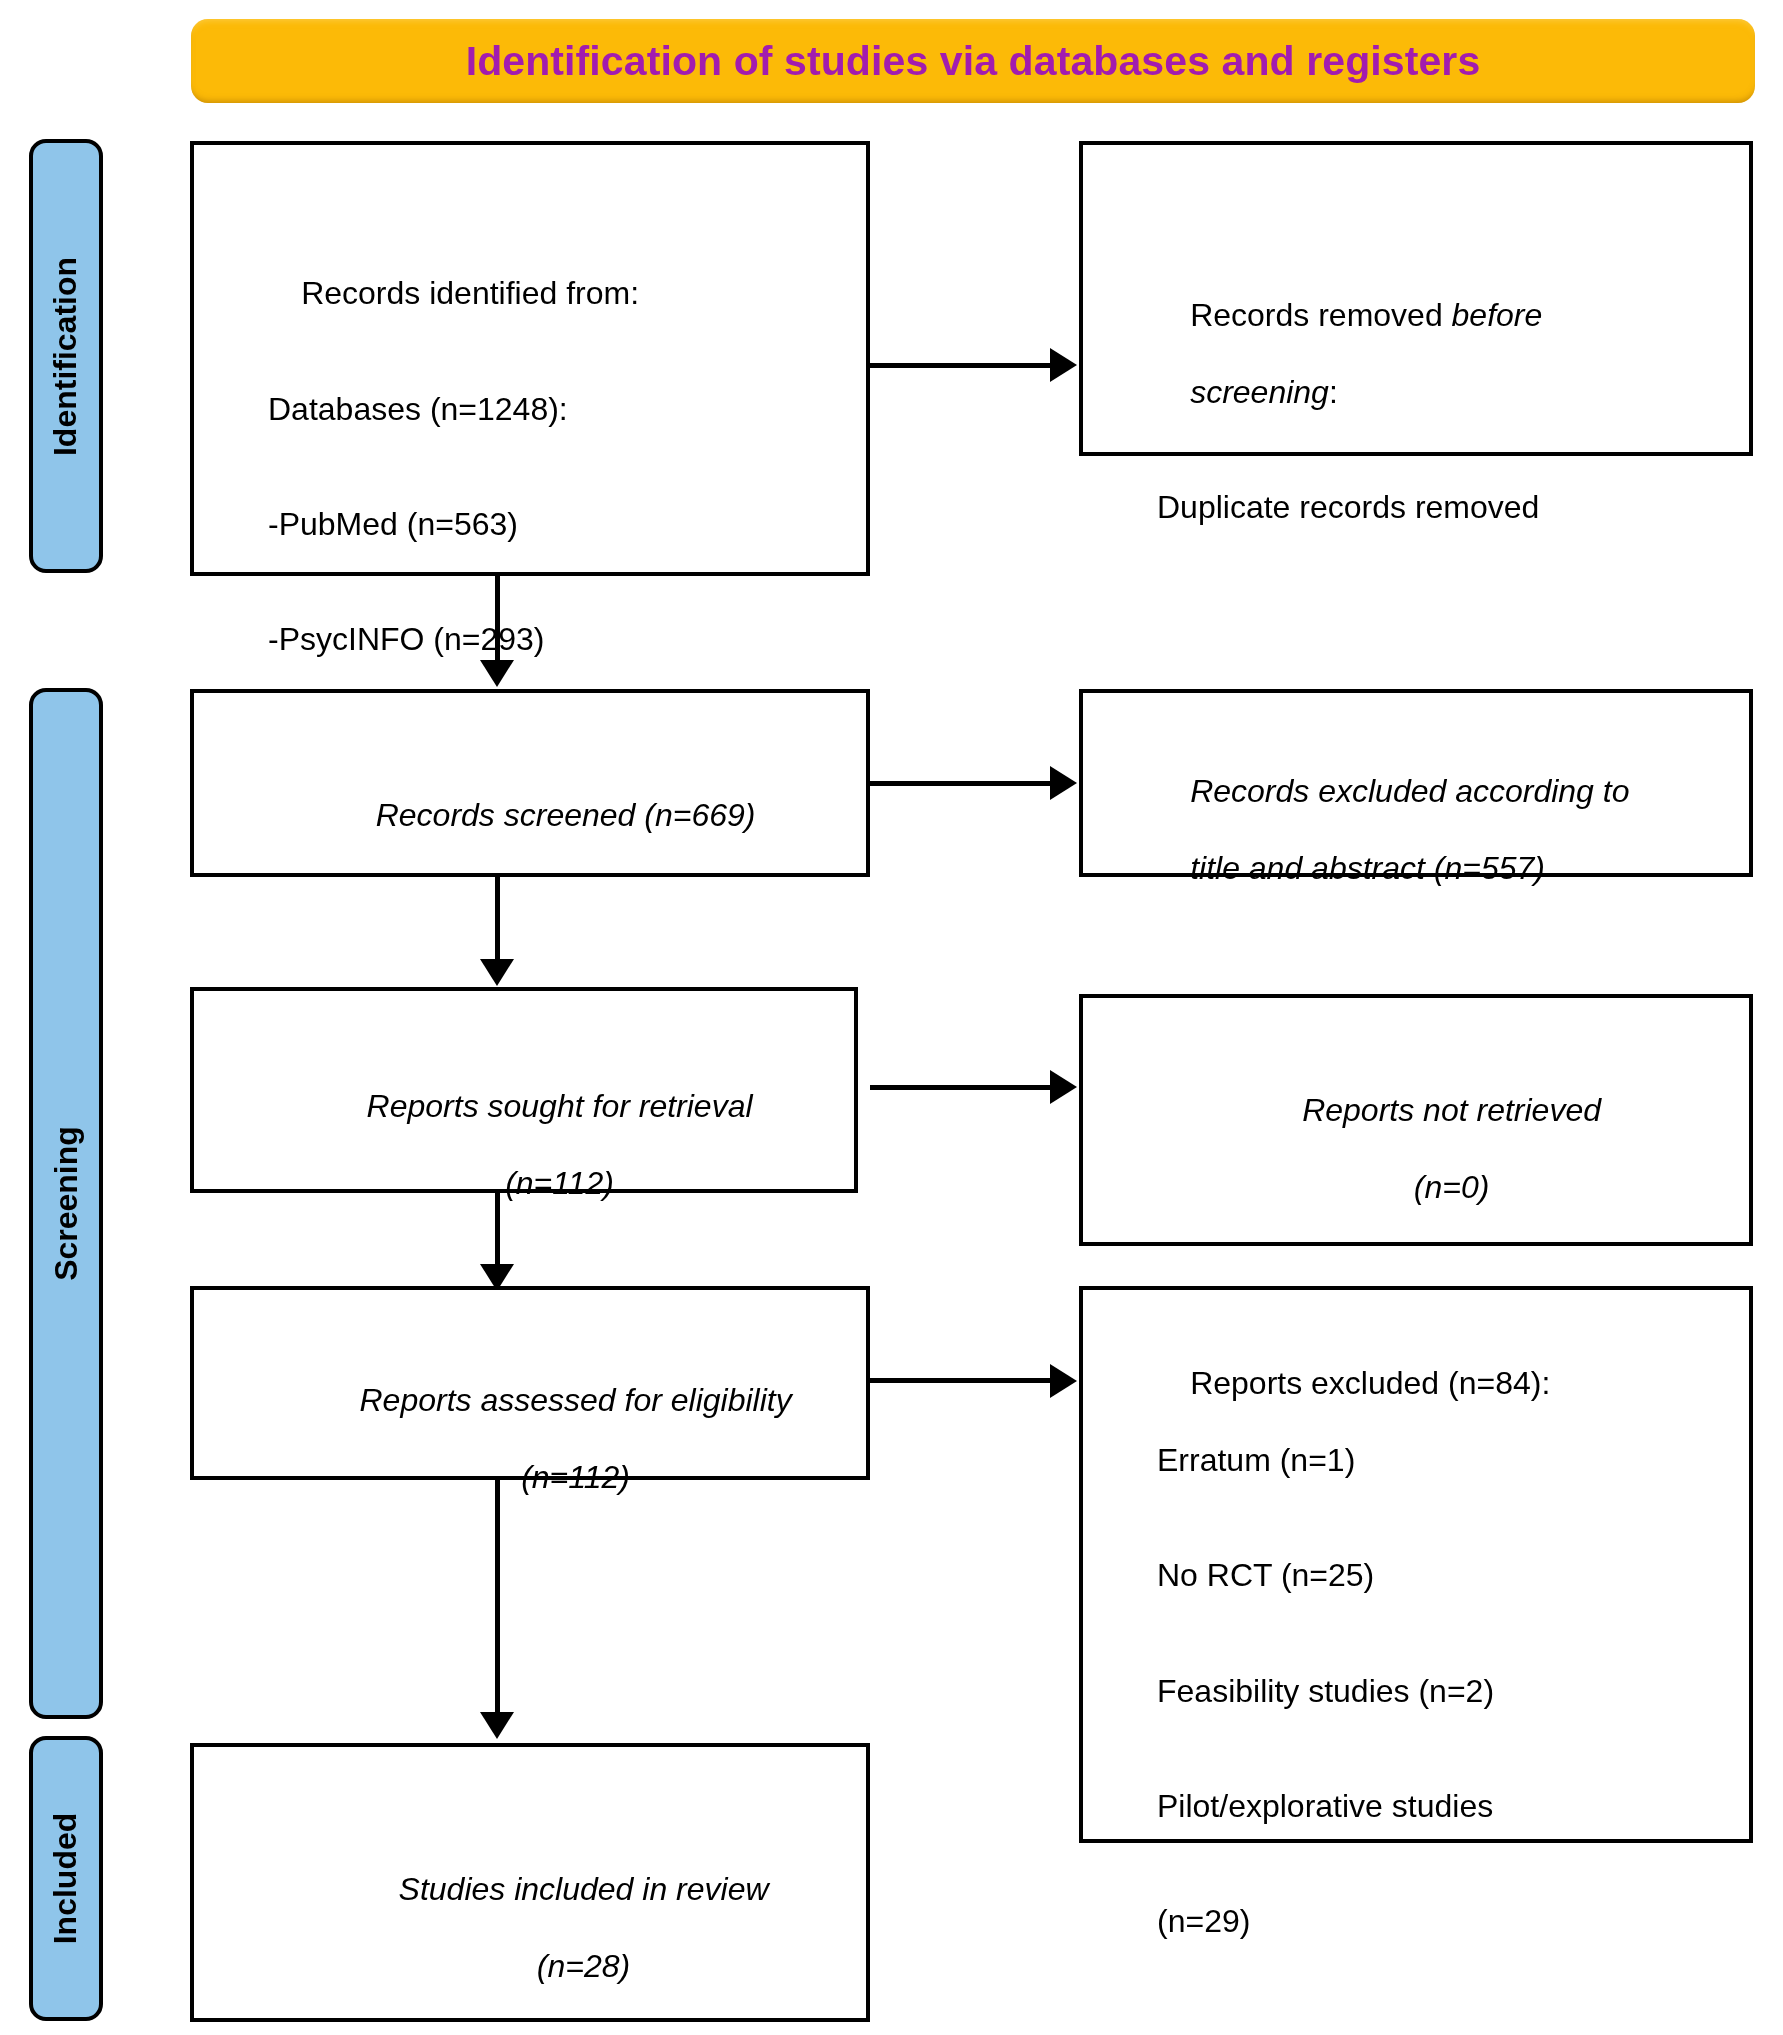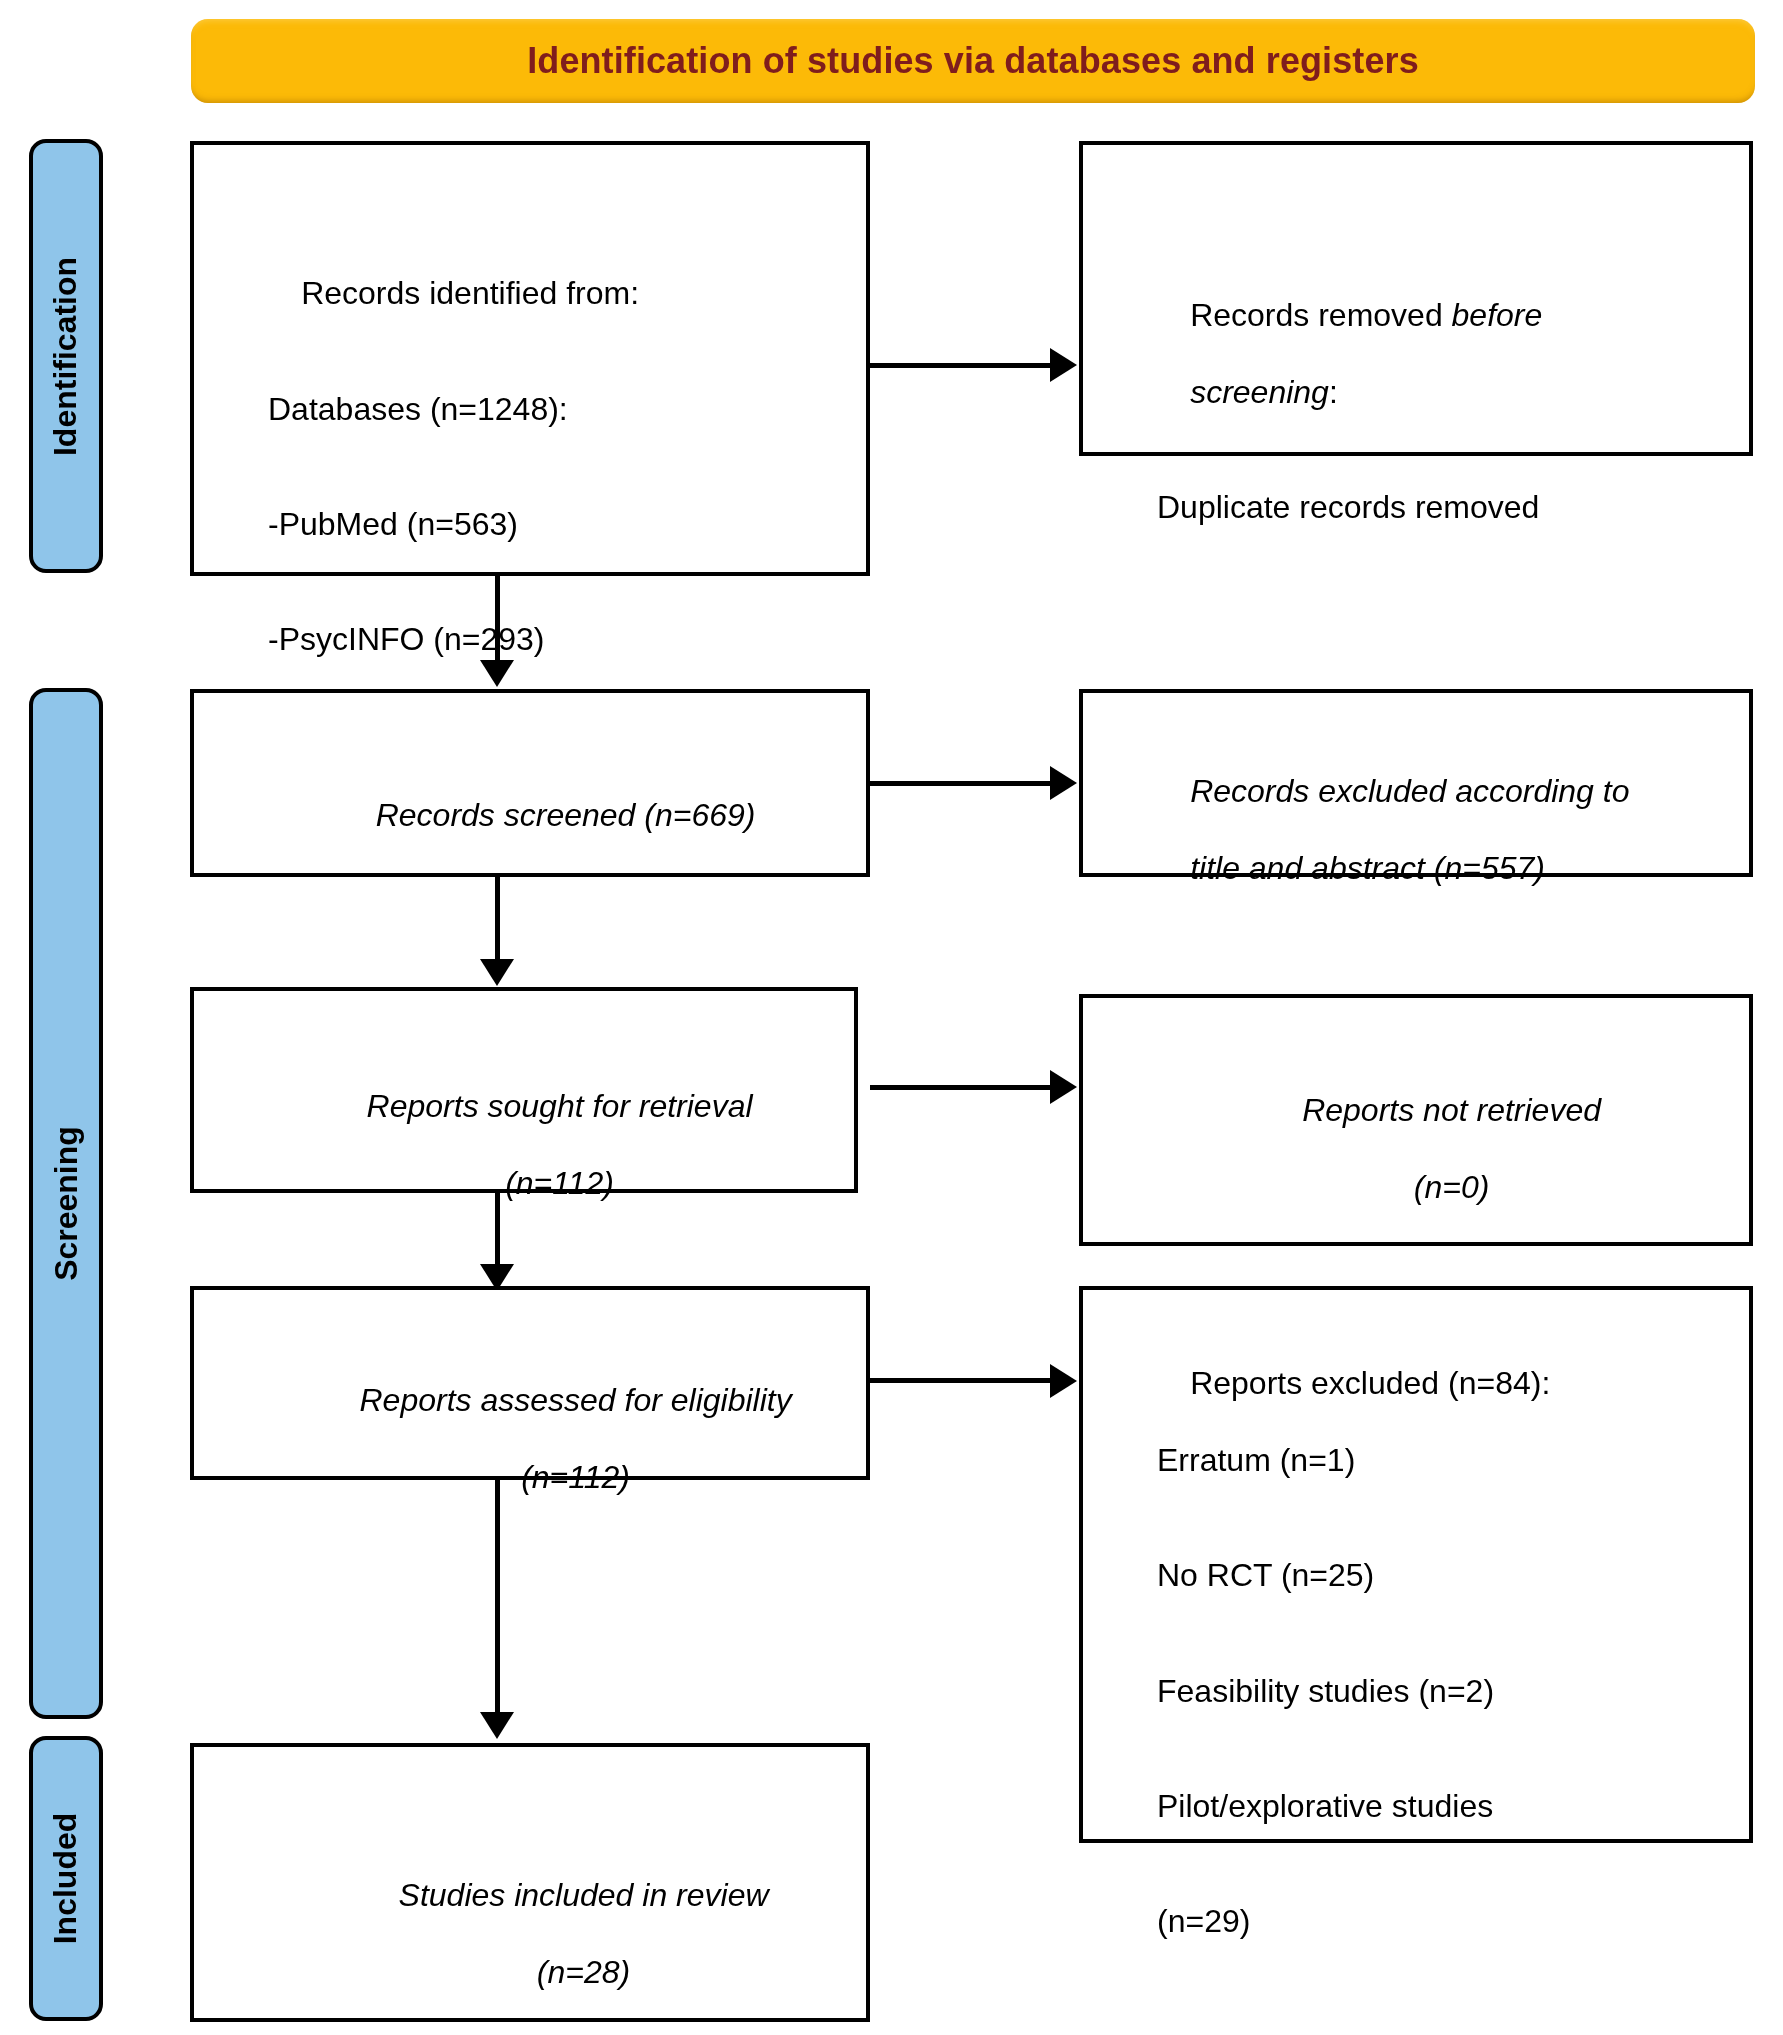--- a/index.html
+++ b/index.html
@@ -29,23 +29,23 @@
     height: 84px;
     background: #FCBA07;
     border-radius: 17px;
     box-shadow: inset 0 -5.2px 7.8px -3.9px rgba(150,95,0,0.55),
                 inset 0 5.2px 7.8px -3.9px rgba(255,220,120,0.55);
     display: flex;
     align-items: center;
     justify-content: center;
   }
   .header-banner .banner-text {
-    font-size: 36px;
+    font-size: 41px;
     font-weight: bold;
-    color: #7f1d1d;
+    color: #a21caf;
     letter-spacing: 0.1px;
     text-align: center;
   }
 
   
   .stage-bar {
     position: absolute;
     background: #8FC5EA;
     border: 4.5px solid #000000;
     border-radius: 17px;
@@ -105,21 +105,21 @@
   #box-not-retrieved{ left: 1079px; top: 994px; width: 674px; height: 252px; }
   #box-not-retrieved .box-inner { top: 55px; padding-left: 26px; padding-right: 26px; }
 
   #box-assessed     { left: 190px;  top: 1286px; width: 680px; height: 194px; }
   #box-assessed .box-inner { top: 53px; padding-left: 19.4px; padding-right: 19.4px; margin-left: 20px; }
 
   #box-excluded-rep { left: 1079px; top: 1286px; width: 674px; height: 557px; }
   #box-excluded-rep .box-inner { top: 36px; padding-left: 36px; padding-right: 13px; }
 
   #box-included     { left: 190px;  top: 1743px; width: 680px; height: 279px; }
-  #box-included .box-inner { top: 91px; padding-left: 19.4px; padding-right: 19.4px; margin-left: 36px; }
+  #box-included .box-inner { top: 85px; padding-left: 19.4px; padding-right: 19.4px; margin-left: 36px; }
 
   
   .indent-1 { display: block; padding-left: 38px; }
   .italic { font-style: italic; }
 
   
   .conn-line-h {
     position: absolute;
     height: 4.5px;
     background: #000000;

